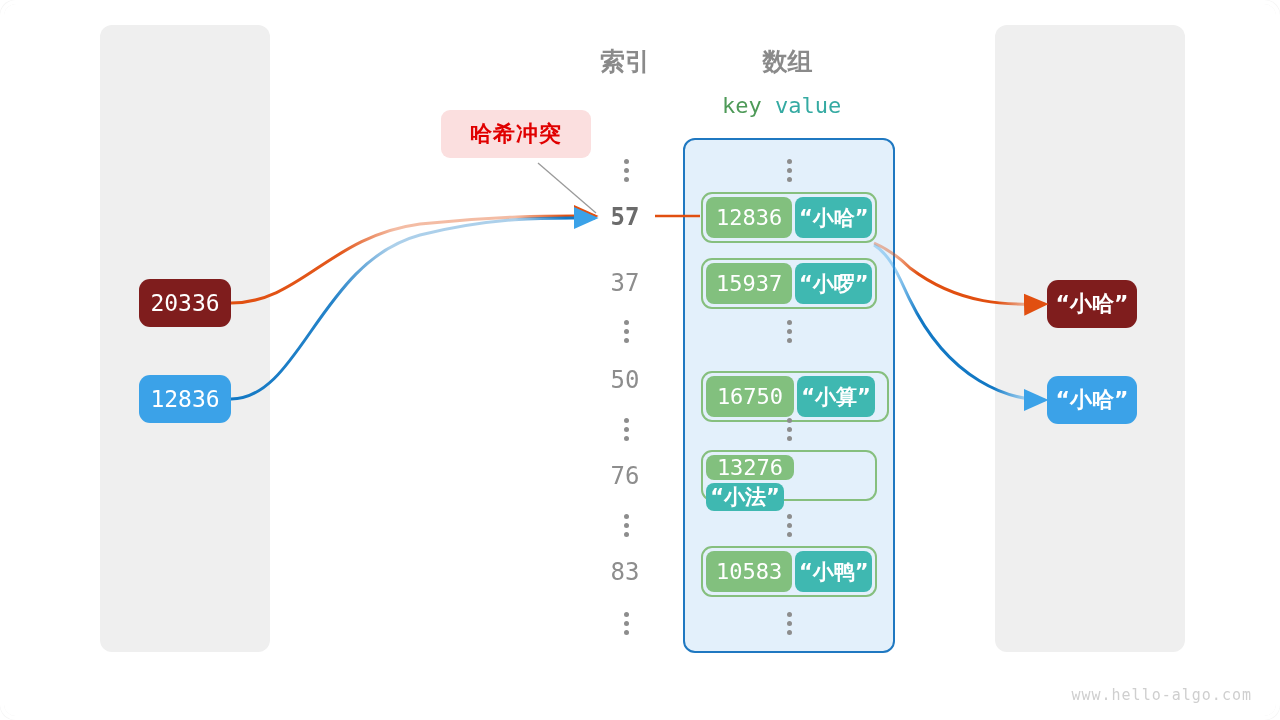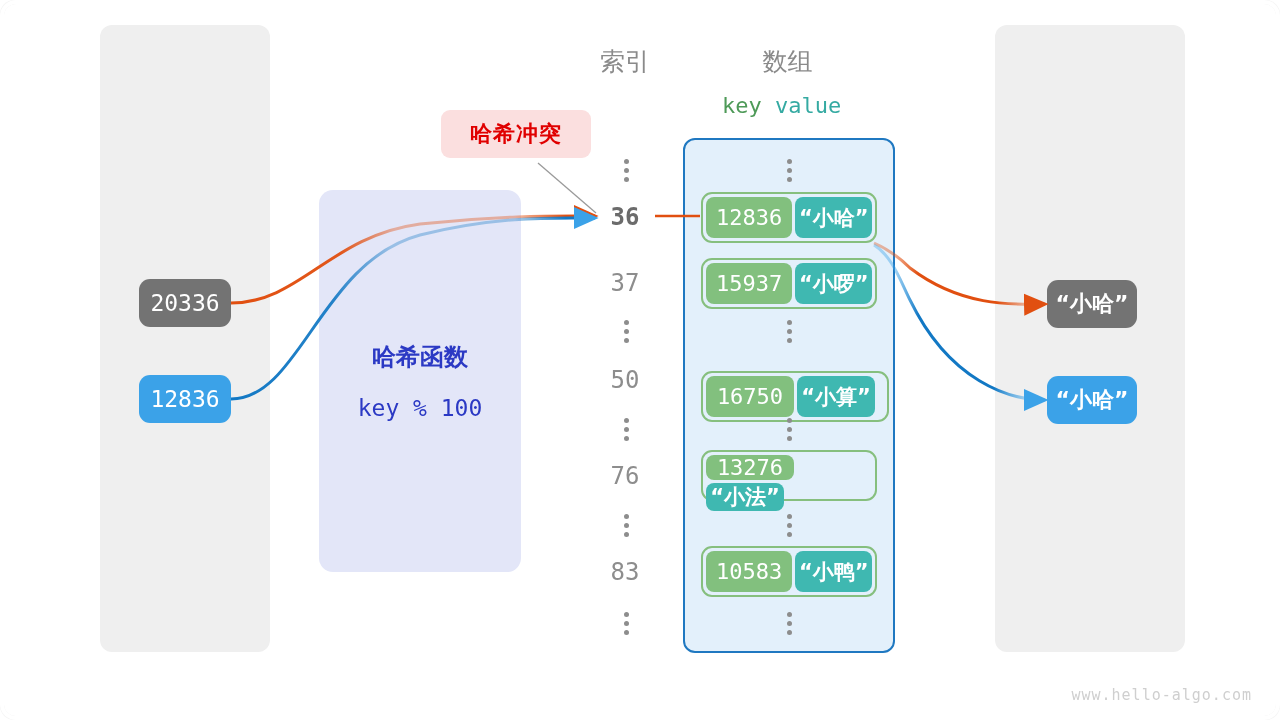--- a/index.html
+++ b/index.html
@@ -36,21 +36,21 @@
     font-size: 25px;
     font-weight: bold;
     color: #8a8a8a;
     white-space: nowrap;
     letter-spacing: 1px;
   }
 
   .col-title {
     position: absolute;
     font-size: 25px;
-    font-weight: normal;
+    font-weight: bold;
     color: #8a8a8a;
     white-space: nowrap;
     text-align: center;
   }
 
   .kv-head {
     position: absolute;
     font-family: "DejaVu Sans Mono", "Liberation Mono", monospace;
     font-size: 22px;
     white-space: pre;
@@ -153,21 +153,21 @@
   .chip {
     position: absolute;
     border-radius: 11px;
     display: flex;
     align-items: center;
     justify-content: center;
     color: #ffffff;
     font-size: 23px;
     font-family: "DejaVu Sans Mono", "Liberation Mono", monospace;
   }
-  .chip.orange { background: #737373; }
+  .chip.orange { background: #7f1d1d; }
   .chip.blue   { background: #3ba2e8; }
   .chip.txt    { font-family: "DejaVu Sans", sans-serif; font-weight: bold; font-size: 22px; }
 
   .badge {
     position: absolute;
     background: #fbdfdf;
     border-radius: 9px;
     display: flex;
     align-items: center;
     justify-content: center;
@@ -260,34 +260,30 @@
 
     <path d="M655,216 L700,216" fill="none" stroke="#e14f10" stroke-width="2.5"></path>
 
     <path d="M874,243 C890,250 900,258 910,268 C960,306 1010,305 1045,304" fill="none" stroke="url(#outO)" stroke-width="3" marker-end="url(#arrO)"></path>
 
     <path d="M874,245 C892,256 900,280 910,300 C950,382 1010,400 1045,400" fill="none" stroke="url(#outB)" stroke-width="3" marker-end="url(#arrB)"></path>
 
     <path d="M538,163 L596,213" fill="none" stroke="#9a9a9a" stroke-width="1.3"></path>
   </svg>
 
-  <div class="hashfn" style="left:319px; top:190px; width:202px; height:382px;">
-    <div class="t1">哈希函数</div>
-    <div class="t2">key % 100</div>
-  </div>
 
   <div class="badge" style="left:441px; top:110px; width:150px; height:48px;">哈希冲突</div>
 
   <div class="chips-layer">
     <div class="vdots" style="left:618px; top:155px;">
         <i></i>
         <i></i>
         <i></i>
       </div>
-    <div class="idx hl" style="left:590px; top:203px;">36</div>
+    <div class="idx hl" style="left:590px; top:203px;">57</div>
     <div class="idx" style="left:590px; top:269px;">37</div>
     <div class="vdots" style="left:618px; top:316px;">
         <i></i>
         <i></i>
         <i></i>
       </div>
     <div class="idx" style="left:590px; top:366px;">50</div>
     <div class="vdots" style="left:618px; top:414px;">
         <i></i>
         <i></i>

